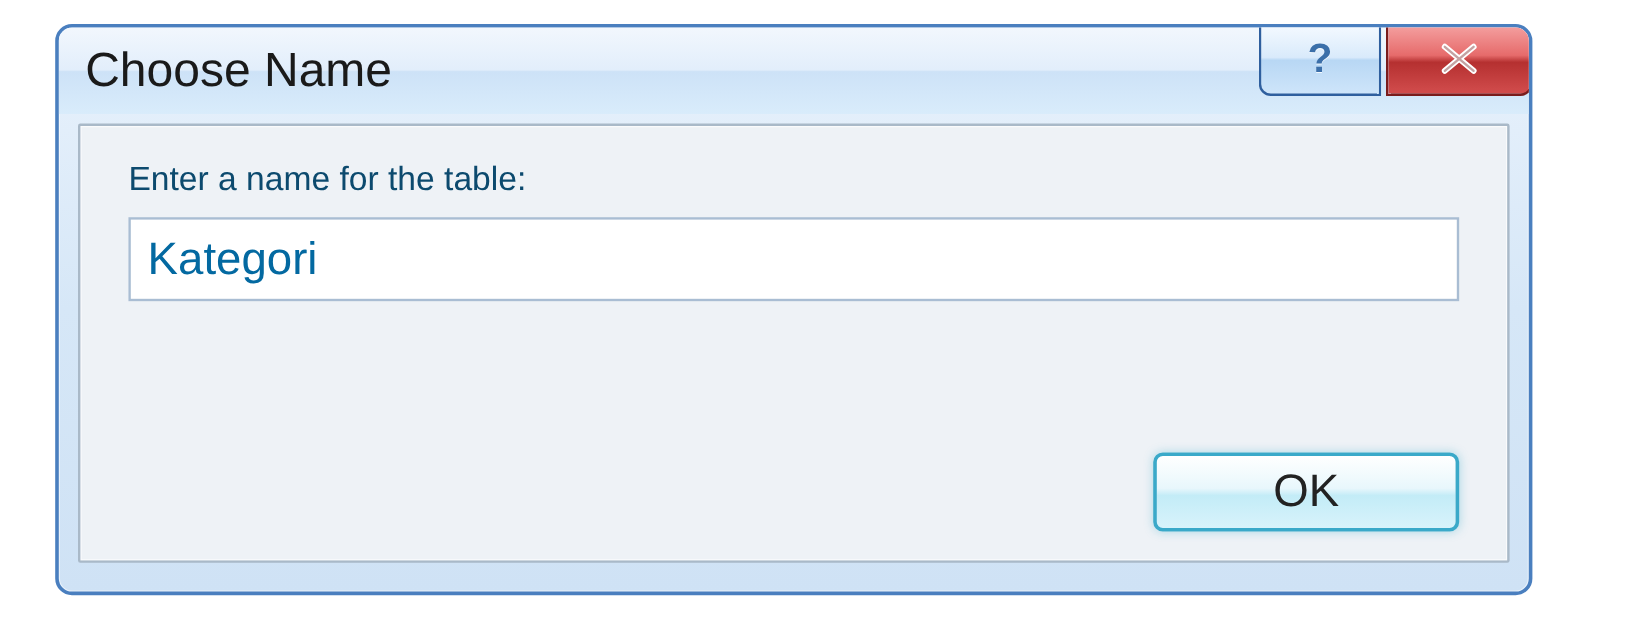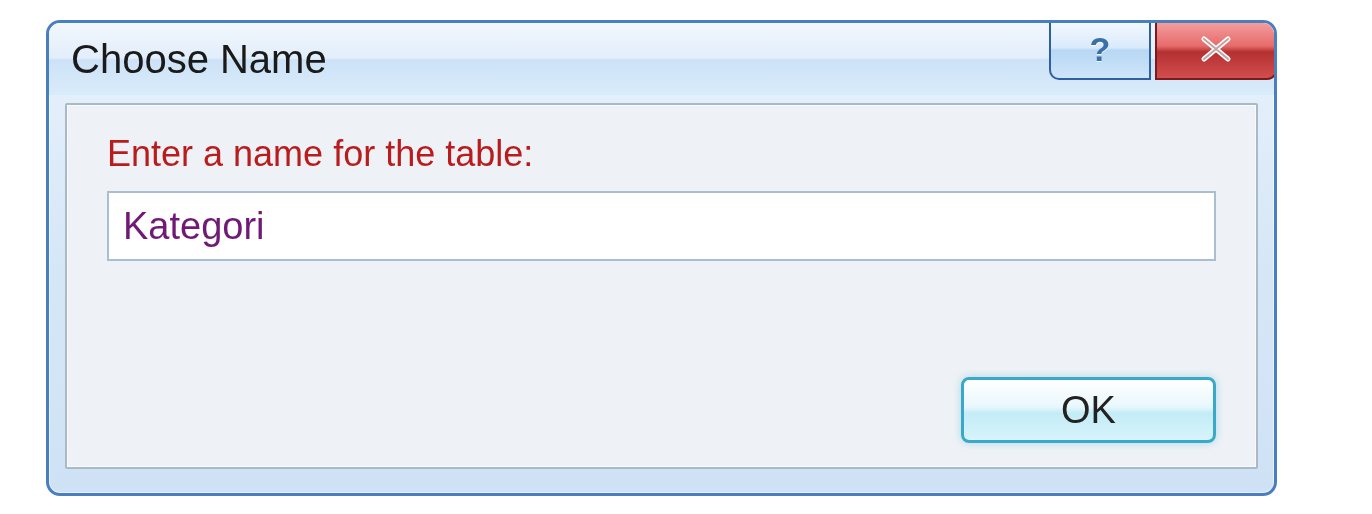--- a/index.html
+++ b/index.html
@@ -88,34 +88,34 @@
     border: 2px solid #a9b9c8;
     border-radius: 2px;
     box-shadow: inset 0 0 0 1px rgba(255,255,255,0.7);
     padding: 28px 40px 24px 40px;
     box-sizing: border-box;
     display: flex;
     flex-direction: column;
   }
 
   .prompt-label {
-    font-size: 36px;
-    color: #b91c1c;
+    font-size: 28px;
+    color: #0c4a6e;
     margin-bottom: 16px;
   }
 
   .text-input {
     width: 100%;
     height: 70px;
     box-sizing: border-box;
     border: 2px solid #a9bdd3;
     background: #ffffff;
     font-size: 38px;
     padding: 6px 14px;
-    color: #701a75;
+    color: #0369a1;
     font-family: inherit;
   }
 
   .button-row {
     margin-top: auto;
     display: flex;
     justify-content: flex-end;
     gap: 28px;
     padding-top: 24px;
   }

